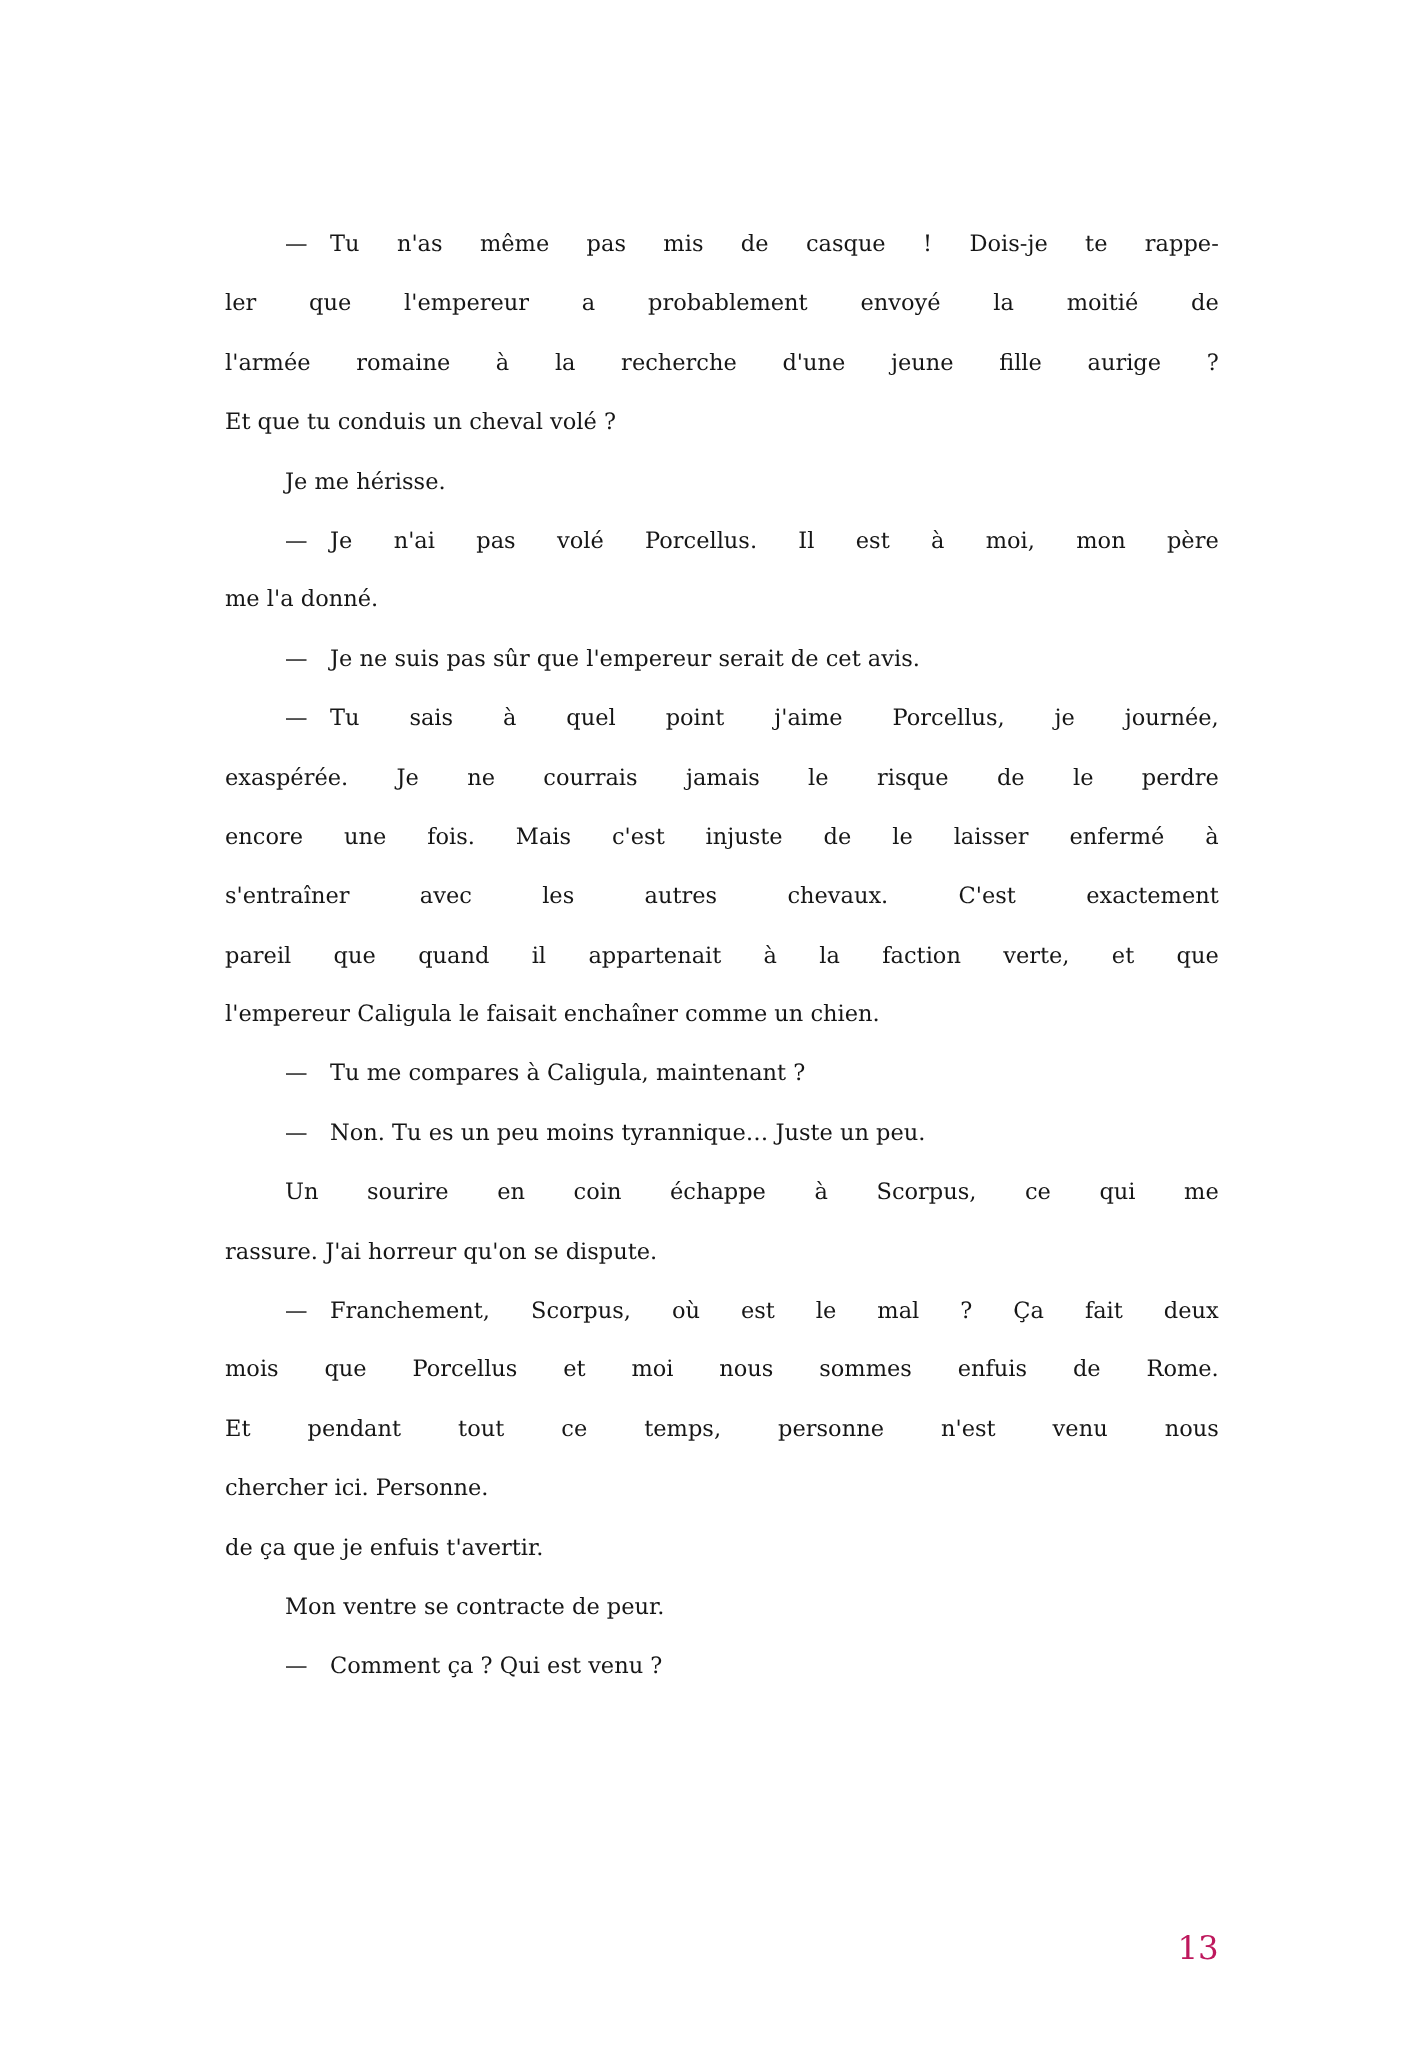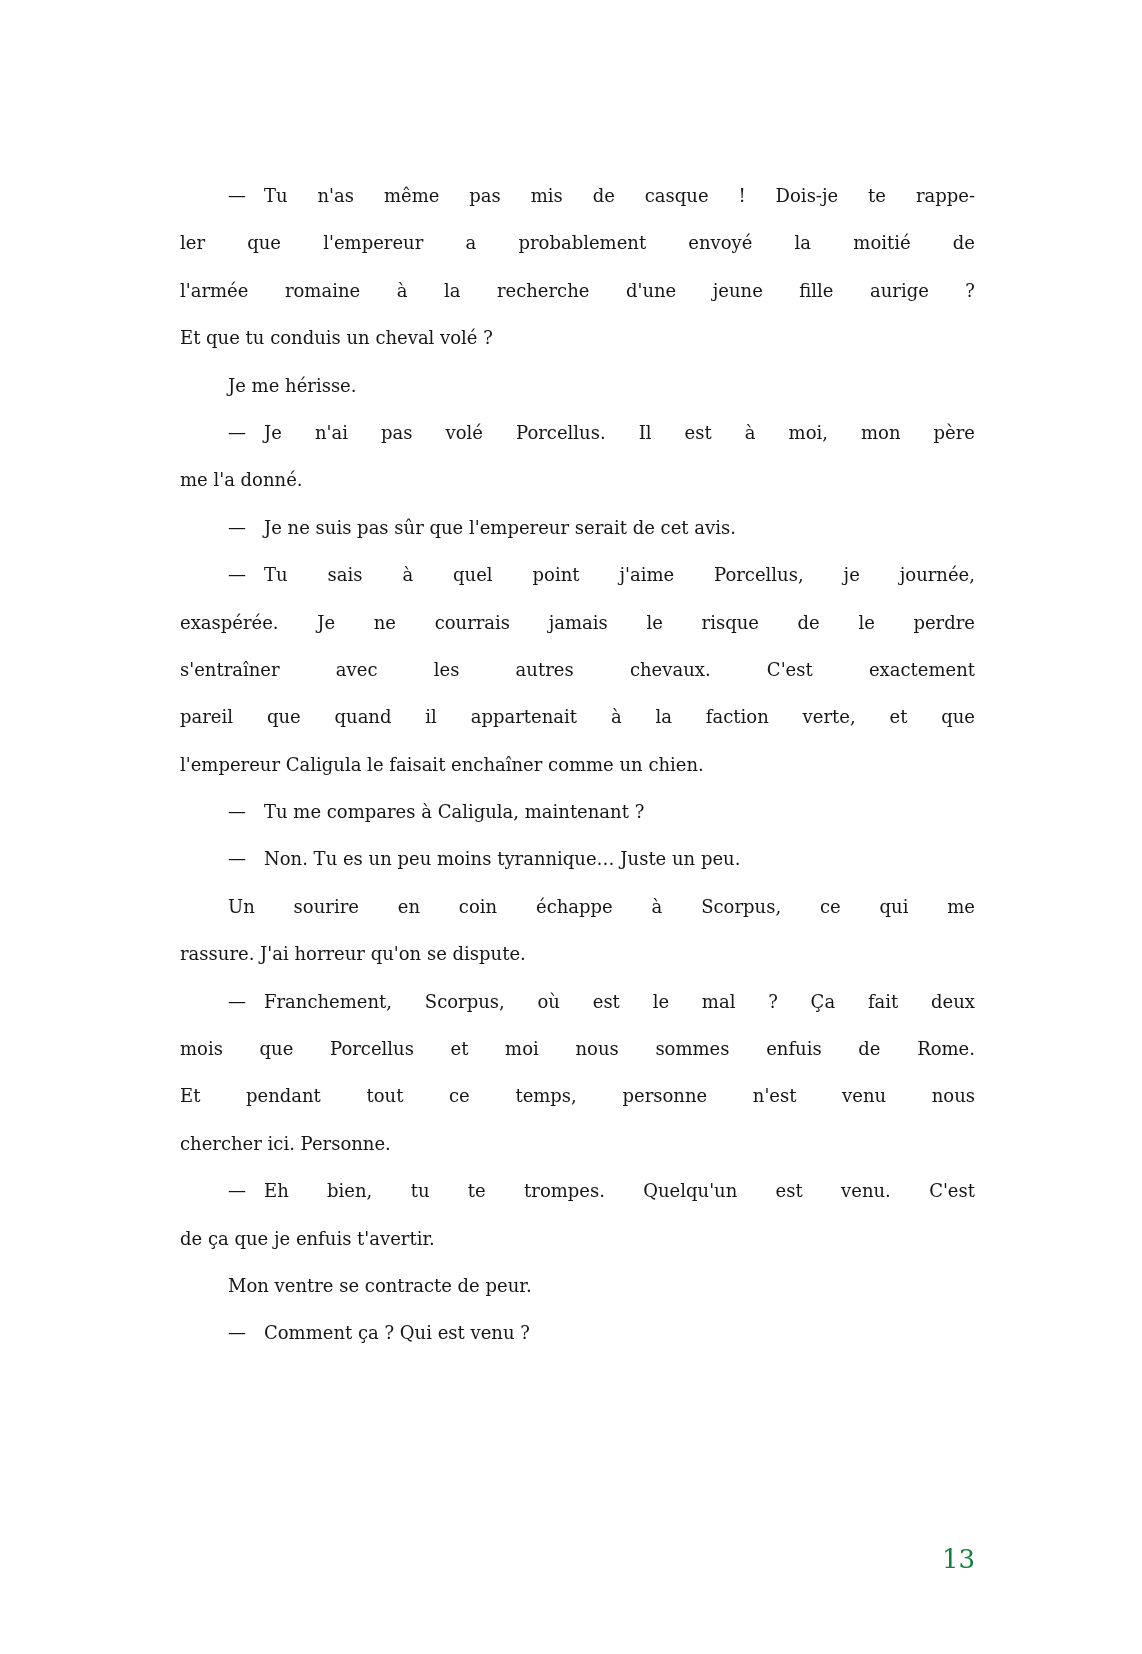--- a/index.html
+++ b/index.html
@@ -41,48 +41,48 @@
     text-indent: 48px;
   }
   .page-number {
     position: absolute;
     left: 180px;
     top: 1543px;
     width: 795px;
     text-align: right;
     font-size: 26px;
     line-height: 32px;
-    color: #15803d;
+    color: #be185d;
   }
 </style>
 </head>
 <body>
 
 <div class="page">
   <div class="text-block">
       <div class="line first just">— Tu n'as même pas mis de casque ! Dois-je te rappe-</div>
       <div class="line just">ler que l'empereur a probablement envoyé la moitié de</div>
       <div class="line just">l'armée romaine à la recherche d'une jeune fille aurige ?</div>
       <div class="line">Et que tu conduis un cheval volé ?</div>
       <div class="line first">Je me hérisse.</div>
       <div class="line first just">— Je n'ai pas volé Porcellus. Il est à moi, mon père</div>
       <div class="line">me l'a donné.</div>
       <div class="line first">— Je ne suis pas sûr que l'empereur serait de cet avis.</div>
       <div class="line first just">— Tu sais à quel point j'aime Porcellus, je journée,</div>
       <div class="line just">exaspérée. Je ne courrais jamais le risque de le perdre</div>
+      <div class="line just">encore une fois. Mais c'est injuste de le laisser enfermé à</div>
       <div class="line just">s'entraîner avec les autres chevaux. C'est exactement</div>
       <div class="line just">pareil que quand il appartenait à la faction verte, et que</div>
       <div class="line">l'empereur Caligula le faisait enchaîner comme un chien.</div>
       <div class="line first">— Tu me compares à Caligula, maintenant ?</div>
       <div class="line first">— Non. Tu es un peu moins tyrannique… Juste un peu.</div>
       <div class="line first just">Un sourire en coin échappe à Scorpus, ce qui me</div>
       <div class="line">rassure. J'ai horreur qu'on se dispute.</div>
       <div class="line first just">— Franchement, Scorpus, où est le mal ? Ça fait deux</div>
       <div class="line just">mois que Porcellus et moi nous sommes enfuis de Rome.</div>
       <div class="line just">Et pendant tout ce temps, personne n'est venu nous</div>
       <div class="line">chercher ici. Personne.</div>
-      <div class="line first just">— Eh bien, tu te trompes. Quelqu'un est venu. C'est</div>
       <div class="line">de ça que je enfuis t'avertir.</div>
       <div class="line first">Mon ventre se contracte de peur.</div>
       <div class="line first">— Comment ça ? Qui est venu ?</div>
     </div>
   <div class="page-number">13</div>
 </div>
 
 </body></html>

